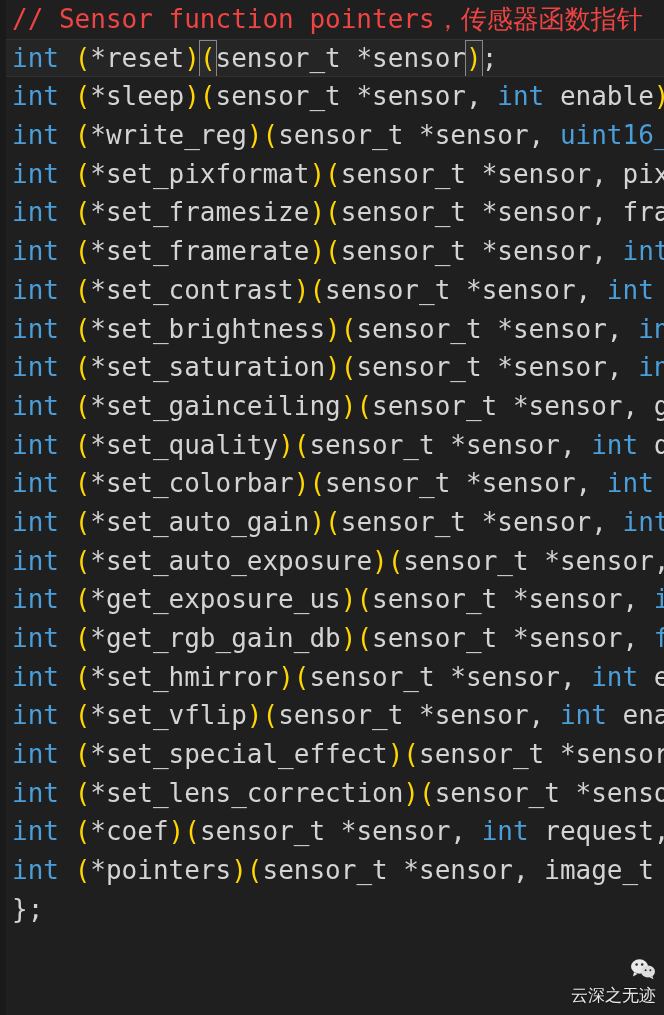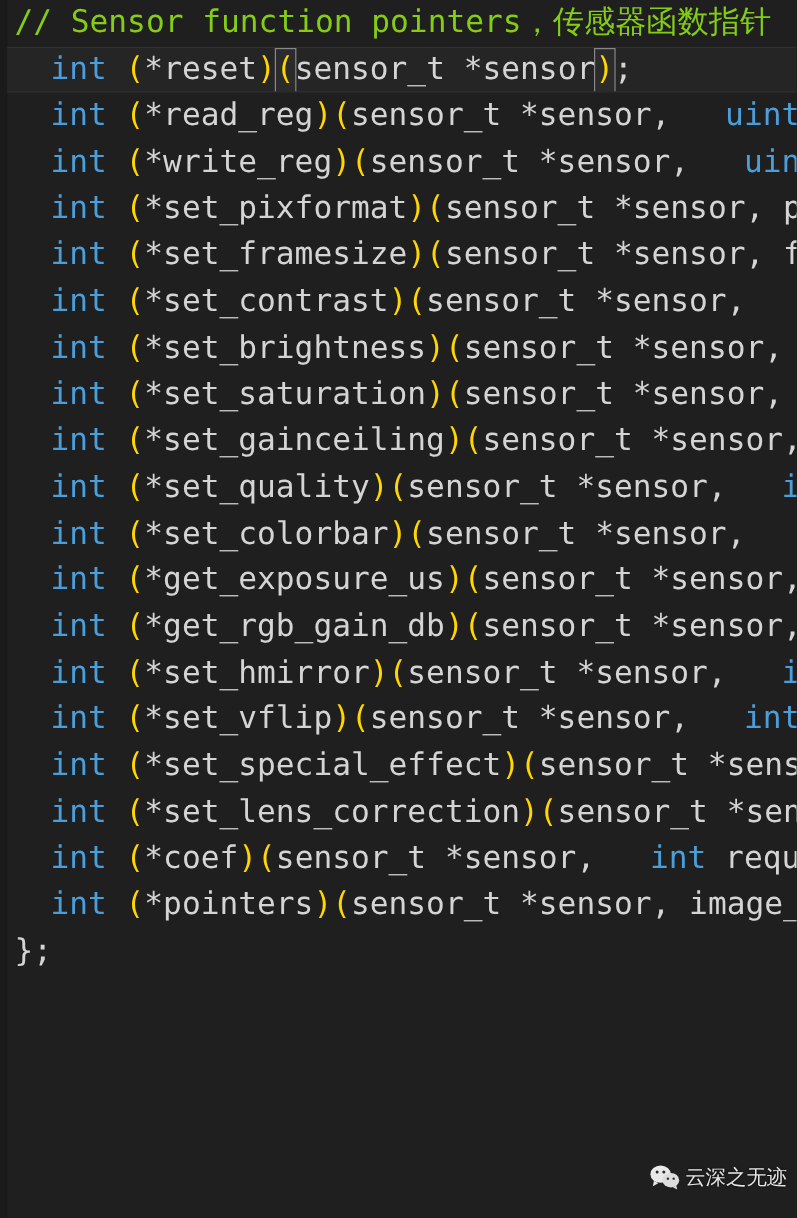--- a/index.html
+++ b/index.html
@@ -43,44 +43,45 @@
     color: #d4d4d4;
   }
   .line.current {
     background: #252526;
     border-top: 1px solid #303031;
     border-bottom: 1px solid #303031;
     height: 38.7px;
     line-height: 36.7px;
   }
   
-  .t-comment { color: #84cc16; }
-  .t-kw      { color: #4a9eda; margin-left: 30px; }
+  .t-comment { color: #ef4444; }
+  .t-kw      { color: #4a9eda; }
   .t-id      { color: #d4d4d4; }
   .t-plain   { color: #d4d4d4; }
   .t-punc    { color: #d4d4d4; }
   .t-br-y    { color: #ffd602; }
   
   .brmatch {
     outline: 1px solid #888888;
     background: #2b2b2b;
     padding: 2px 0 4px 0;
     margin: 0;
   }
   
   .watermark {
     position: absolute;
     right: 8px;
-    bottom: 22px;
+    bottom: 8px;
     display: flex;
-    align-items: flex-start;
+    align-items: flex-end;
     gap: 4px;
     opacity: 0.95;
     z-index: 20;
     pointer-events: none;
+    flex-direction: column;
   }
   .wm-logo {
     width: 26px; height: 22px;
     position: relative;
   }
   .wm-text {
     font-family: "DejaVu Sans", "Liberation Sans", sans-serif;
     font-size: 17px;
     color: #f2f2f2;
     text-shadow: 0 0 2px rgba(0,0,0,0.85);
@@ -91,30 +92,33 @@
 </head>
 <body>
 
 <div id="screen">
 
   <div class="left-edge"></div>
 
   <div class="code-area" id="code-area">
       <div class="line"><span class="t-comment">// Sensor function pointers，传感器函数指针</span></div>
       <div class="line current"><span class="t-kw">int</span><span class="t-plain"> </span><span class="t-br-y">(</span><span class="t-id">*</span><span class="t-id">reset</span><span class="t-br-y">)</span><span class="t-br-y brmatch">(</span><span class="t-id">sensor_t </span><span class="t-id">*</span><span class="t-id">sensor</span><span class="t-br-y brmatch">)</span><span class="t-punc">;</span></div>
-      <div class="line"><span class="t-kw">int</span><span class="t-plain"> </span><span class="t-br-y">(</span><span class="t-id">*read_reg</span><span class="t-br-y">)</span><span class="t-br-y">(</span><span class="t-id">sensor_t *sensor, </span><span class="t-kw">uint16_t</span></div>
+      <div class="line"><span class="t-kw">int</span><span class="t-plain"> </span><span class="t-br-y">(</span><span class="t-id">*sleep</span><span class="t-br-y">)</span><span class="t-br-y">(</span><span class="t-id">sensor_t *sensor, </span><span class="t-kw">int</span><span class="t-id"> enable</span><span class="t-br-y">)</span></div>
       <div class="line"><span class="t-kw">int</span><span class="t-plain"> </span><span class="t-br-y">(</span><span class="t-id">*write_reg</span><span class="t-br-y">)</span><span class="t-br-y">(</span><span class="t-id">sensor_t *sensor, </span><span class="t-kw">uint16_t</span></div>
       <div class="line"><span class="t-kw">int</span><span class="t-plain"> </span><span class="t-br-y">(</span><span class="t-id">*set_pixformat</span><span class="t-br-y">)</span><span class="t-br-y">(</span><span class="t-id">sensor_t *sensor, pixformat_t pixformat);</span></div>
       <div class="line"><span class="t-kw">int</span><span class="t-plain"> </span><span class="t-br-y">(</span><span class="t-id">*set_framesize</span><span class="t-br-y">)</span><span class="t-br-y">(</span><span class="t-id">sensor_t *sensor, framesize_t framesize);</span></div>
+      <div class="line"><span class="t-kw">int</span><span class="t-plain"> </span><span class="t-br-y">(</span><span class="t-id">*set_framerate</span><span class="t-br-y">)</span><span class="t-br-y">(</span><span class="t-id">sensor_t *sensor, </span><span class="t-kw">int</span></div>
       <div class="line"><span class="t-kw">int</span><span class="t-plain"> </span><span class="t-br-y">(</span><span class="t-id">*set_contrast</span><span class="t-br-y">)</span><span class="t-br-y">(</span><span class="t-id">sensor_t *sensor, </span><span class="t-kw">int</span><span class="t-id"> level);</span></div>
       <div class="line"><span class="t-kw">int</span><span class="t-plain"> </span><span class="t-br-y">(</span><span class="t-id">*set_brightness</span><span class="t-br-y">)</span><span class="t-br-y">(</span><span class="t-id">sensor_t *sensor, </span><span class="t-kw">int</span></div>
       <div class="line"><span class="t-kw">int</span><span class="t-plain"> </span><span class="t-br-y">(</span><span class="t-id">*set_saturation</span><span class="t-br-y">)</span><span class="t-br-y">(</span><span class="t-id">sensor_t *sensor, </span><span class="t-kw">int</span></div>
       <div class="line"><span class="t-kw">int</span><span class="t-plain"> </span><span class="t-br-y">(</span><span class="t-id">*set_gainceiling</span><span class="t-br-y">)</span><span class="t-br-y">(</span><span class="t-id">sensor_t *sensor, gainceiling_t gainceiling);</span></div>
       <div class="line"><span class="t-kw">int</span><span class="t-plain"> </span><span class="t-br-y">(</span><span class="t-id">*set_quality</span><span class="t-br-y">)</span><span class="t-br-y">(</span><span class="t-id">sensor_t *sensor, </span><span class="t-kw">int</span><span class="t-id"> quality);</span></div>
       <div class="line"><span class="t-kw">int</span><span class="t-plain"> </span><span class="t-br-y">(</span><span class="t-id">*set_colorbar</span><span class="t-br-y">)</span><span class="t-br-y">(</span><span class="t-id">sensor_t *sensor, </span><span class="t-kw">int</span><span class="t-id"> enable);</span></div>
+      <div class="line"><span class="t-kw">int</span><span class="t-plain"> </span><span class="t-br-y">(</span><span class="t-id">*set_auto_gain</span><span class="t-br-y">)</span><span class="t-br-y">(</span><span class="t-id">sensor_t *sensor, </span><span class="t-kw">int</span></div>
+      <div class="line"><span class="t-kw">int</span><span class="t-plain"> </span><span class="t-br-y">(</span><span class="t-id">*set_auto_exposure</span><span class="t-br-y">)</span><span class="t-br-y">(</span><span class="t-id">sensor_t *sensor, </span></div>
       <div class="line"><span class="t-kw">int</span><span class="t-plain"> </span><span class="t-br-y">(</span><span class="t-id">*get_exposure_us</span><span class="t-br-y">)</span><span class="t-br-y">(</span><span class="t-id">sensor_t *sensor, </span><span class="t-kw">int</span></div>
       <div class="line"><span class="t-kw">int</span><span class="t-plain"> </span><span class="t-br-y">(</span><span class="t-id">*get_rgb_gain_db</span><span class="t-br-y">)</span><span class="t-br-y">(</span><span class="t-id">sensor_t *sensor, </span><span class="t-kw">float</span></div>
       <div class="line"><span class="t-kw">int</span><span class="t-plain"> </span><span class="t-br-y">(</span><span class="t-id">*set_hmirror</span><span class="t-br-y">)</span><span class="t-br-y">(</span><span class="t-id">sensor_t *sensor, </span><span class="t-kw">int</span><span class="t-id"> enable);</span></div>
       <div class="line"><span class="t-kw">int</span><span class="t-plain"> </span><span class="t-br-y">(</span><span class="t-id">*set_vflip</span><span class="t-br-y">)</span><span class="t-br-y">(</span><span class="t-id">sensor_t *sensor, </span><span class="t-kw">int</span><span class="t-id"> enable);</span></div>
       <div class="line"><span class="t-kw">int</span><span class="t-plain"> </span><span class="t-br-y">(</span><span class="t-id">*set_special_effect</span><span class="t-br-y">)</span><span class="t-br-y">(</span><span class="t-id">sensor_t *sensor, sde_t sde);</span></div>
       <div class="line"><span class="t-kw">int</span><span class="t-plain"> </span><span class="t-br-y">(</span><span class="t-id">*set_lens_correction</span><span class="t-br-y">)</span><span class="t-br-y">(</span><span class="t-id">sensor_t *sensor, int enable, int radi, int coef);</span></div>
       <div class="line"><span class="t-kw">int</span><span class="t-plain"> </span><span class="t-br-y">(</span><span class="t-id">*coef</span><span class="t-br-y">)</span><span class="t-br-y">(</span><span class="t-id">sensor_t *sensor, </span><span class="t-kw">int</span><span class="t-id"> request, va_list ap);</span></div>
       <div class="line"><span class="t-kw">int</span><span class="t-plain"> </span><span class="t-br-y">(</span><span class="t-id">*pointers</span><span class="t-br-y">)</span><span class="t-br-y">(</span><span class="t-id">sensor_t *sensor, image_t *image, streaming_cb_t cb);</span></div>
       <div class="line"><span class="t-punc">};</span></div>
     </div>

